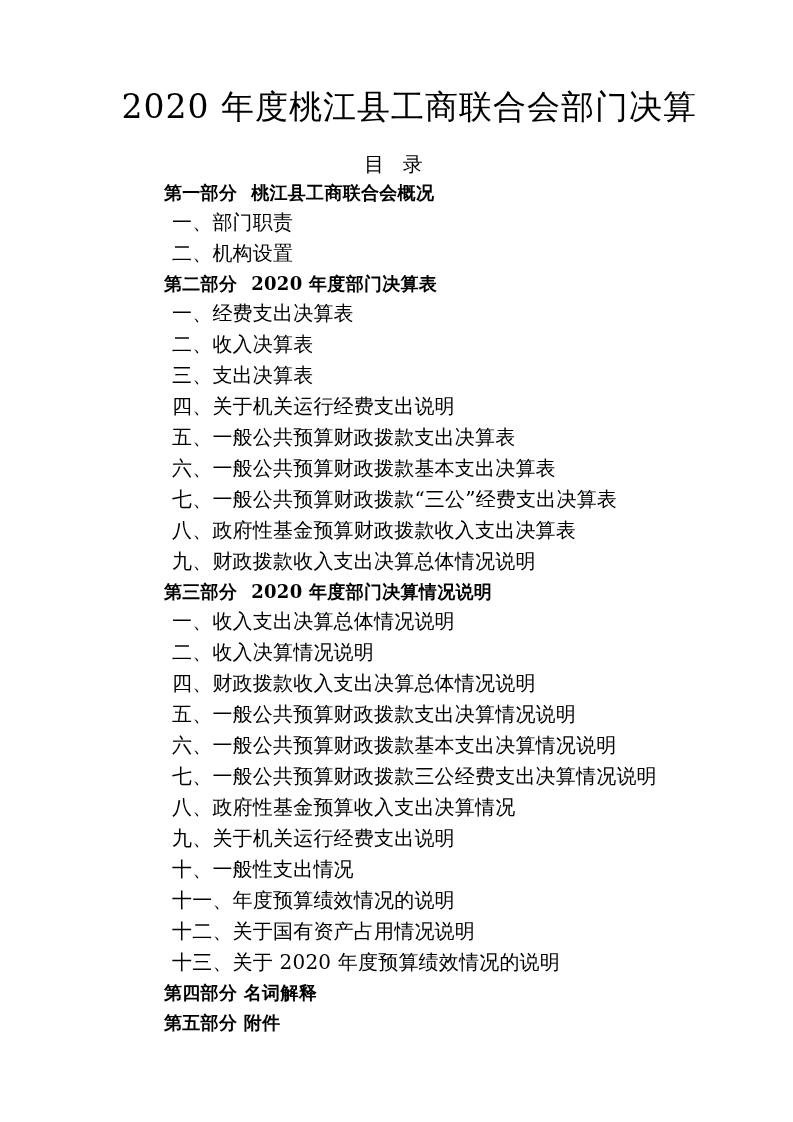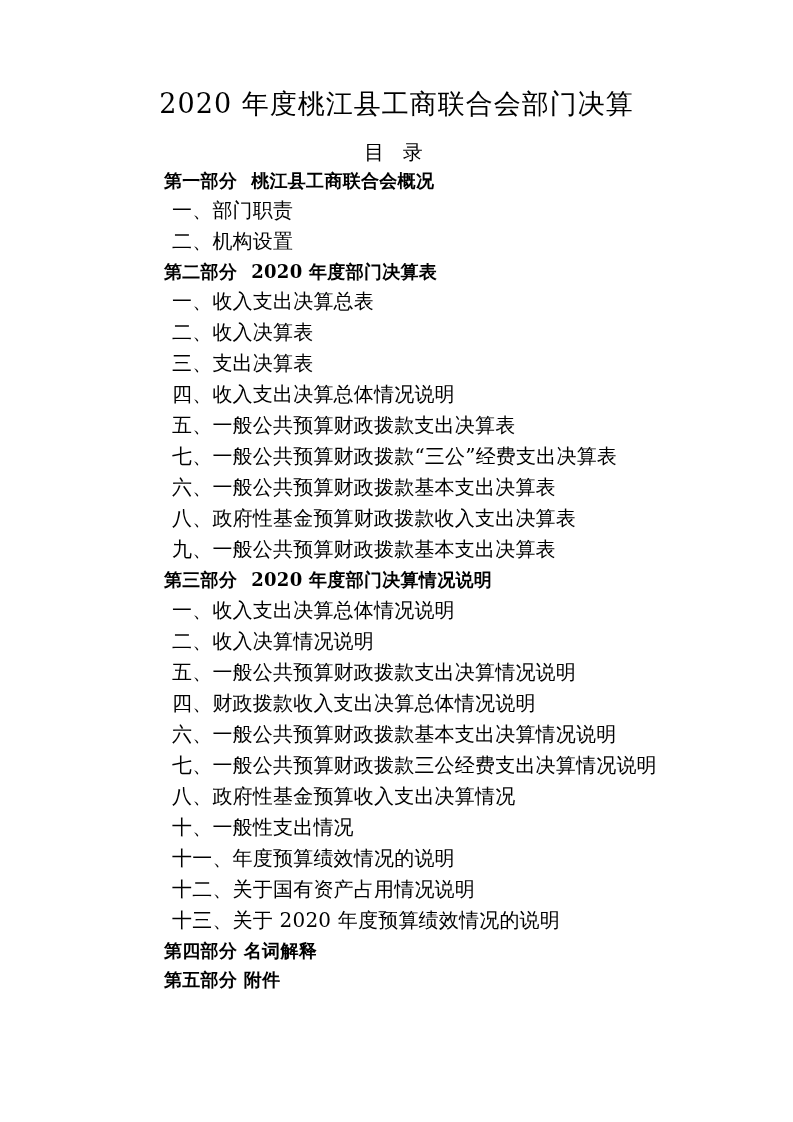--- a/index.html
+++ b/index.html
@@ -16,22 +16,22 @@
   }
   .page {
     position: relative;
     width: 793px;
     height: 1122px;
     box-sizing: border-box;
     padding: 0 96px;
   }
   .doc-title {
     margin-top: 86px;
-    text-align: center;
-    font-size: 27px;
+    text-align: right;
+    font-size: 33px;
     font-weight: 400;
     letter-spacing: 1px;
     line-height: 1.3;
     white-space: nowrap;
   }
   .toc-heading {
     margin-top: 16px;
     text-align: center;
     font-size: 20px;
     letter-spacing: 6px;
@@ -72,40 +72,41 @@
 
     <div class="toc-part">
       <span>第一部分</span><span class="part-sep"></span><span>桃江县工商联合会概况</span>
     </div>
     <div class="toc-item">一、部门职责</div>
     <div class="toc-item">二、机构设置</div>
 
     <div class="toc-part">
       <span>第二部分</span><span class="part-sep"></span><span>2020 年度部门决算表</span>
     </div>
-    <div class="toc-item">一、收入支出决算总表</div>
+    <div class="toc-item">一、经费支出决算表</div>
     <div class="toc-item">二、收入决算表</div>
     <div class="toc-item">三、支出决算表</div>
-    <div class="toc-item">四、收入支出决算总体情况说明</div>
+    <div class="toc-item">四、关于机关运行经费支出说明</div>
     <div class="toc-item">五、一般公共预算财政拨款支出决算表</div>
+    <div class="toc-item">六、一般公共预算财政拨款基本支出决算表</div>
     <div class="toc-item">七、一般公共预算财政拨款“三公”经费支出决算表</div>
-    <div class="toc-item">六、一般公共预算财政拨款基本支出决算表</div>
     <div class="toc-item">八、政府性基金预算财政拨款收入支出决算表</div>
-    <div class="toc-item">九、一般公共预算财政拨款基本支出决算表</div>
+    <div class="toc-item">九、财政拨款收入支出决算总体情况说明</div>
 
     <div class="toc-part">
       <span>第三部分</span><span class="part-sep"></span><span>2020 年度部门决算情况说明</span>
     </div>
     <div class="toc-item">一、收入支出决算总体情况说明</div>
     <div class="toc-item">二、收入决算情况说明</div>
+    <div class="toc-item">四、财政拨款收入支出决算总体情况说明</div>
     <div class="toc-item">五、一般公共预算财政拨款支出决算情况说明</div>
-    <div class="toc-item">四、财政拨款收入支出决算总体情况说明</div>
     <div class="toc-item">六、一般公共预算财政拨款基本支出决算情况说明</div>
     <div class="toc-item">七、一般公共预算财政拨款三公经费支出决算情况说明</div>
     <div class="toc-item">八、政府性基金预算收入支出决算情况</div>
+    <div class="toc-item">九、关于机关运行经费支出说明</div>
     <div class="toc-item">十、一般性支出情况</div>
     <div class="toc-item">十一、年度预算绩效情况的说明</div>
     <div class="toc-item">十二、关于国有资产占用情况说明</div>
     <div class="toc-item">十三、关于 2020 年度预算绩效情况的说明</div>
 
     <div class="toc-part">
       <span>第四部分</span>&nbsp;<span>名词解释</span>
     </div>
 
     <div class="toc-part">

